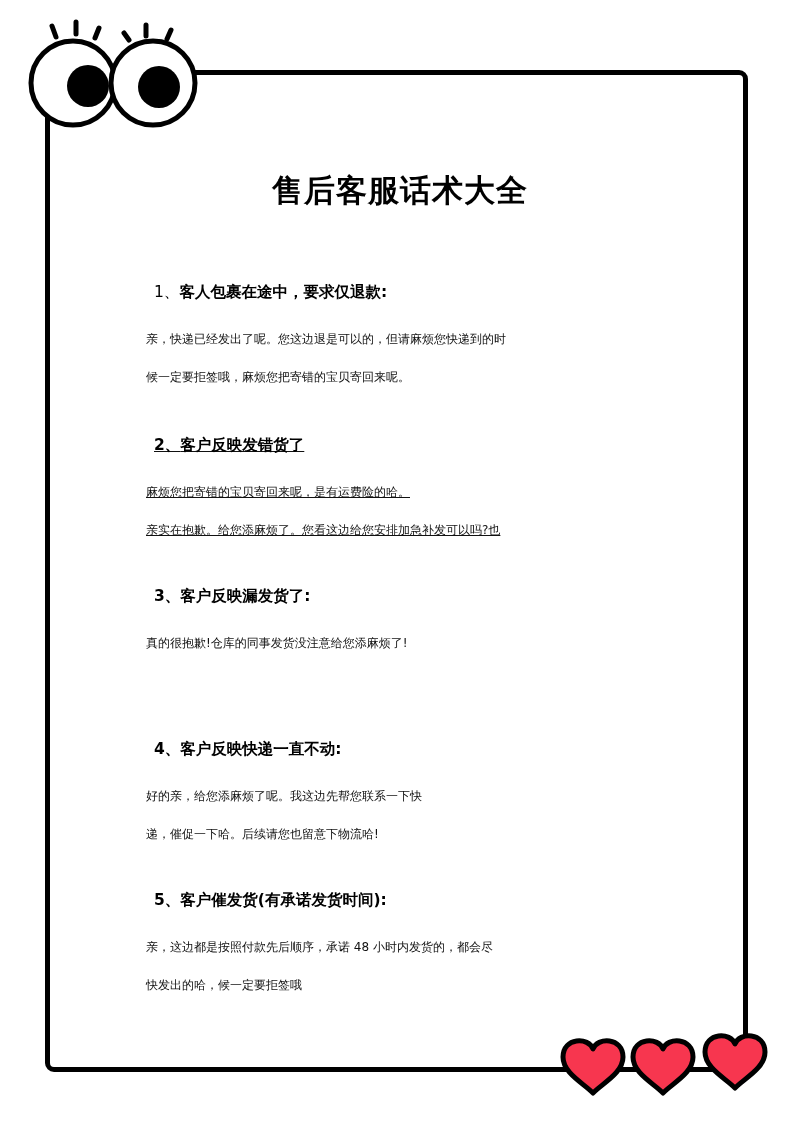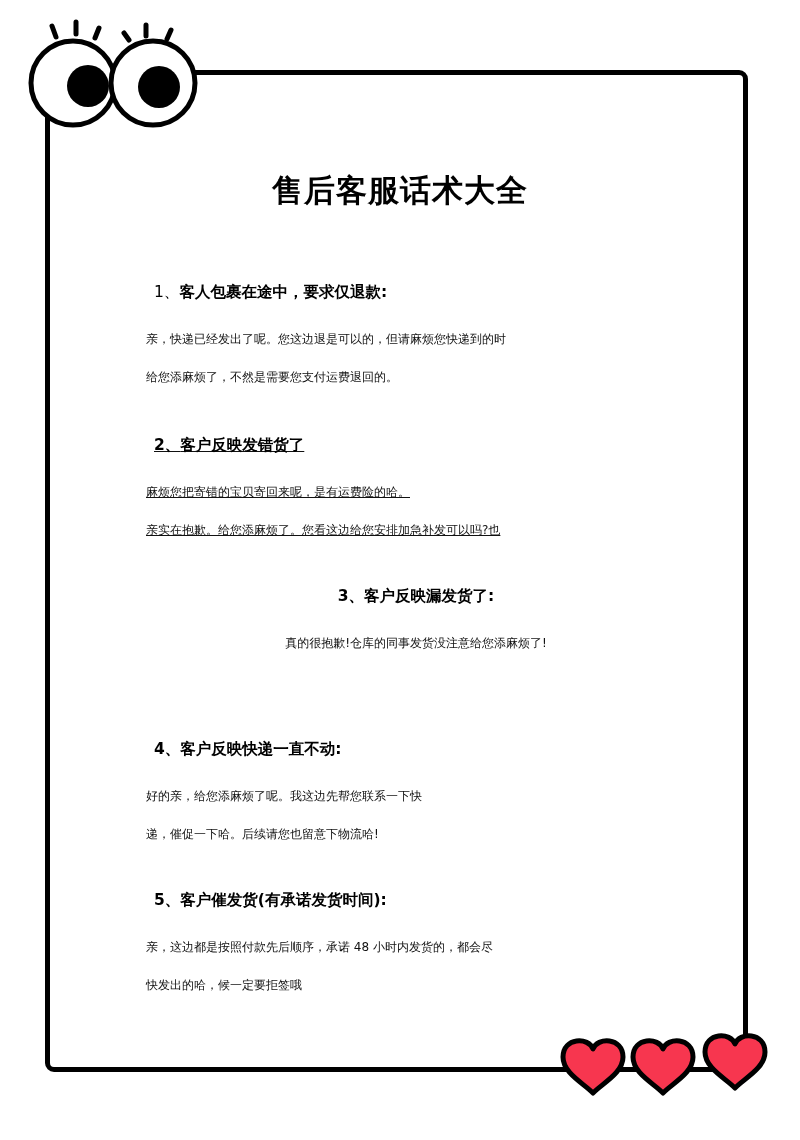--- a/index.html
+++ b/index.html
@@ -34,30 +34,30 @@
   <circle cx="153" cy="83" r="42" fill="#fff" stroke="#000" stroke-width="5"></circle>
   <ellipse cx="88" cy="86" rx="21" ry="21" fill="#000"></ellipse>
   <ellipse cx="159" cy="87" rx="21" ry="21" fill="#000"></ellipse>
 </svg>
 
 <div class="title">售后客服话术大全</div>
 
 <div class="sec" style="top:270px;">
   <h2><span class="num-plain">1、</span><span>客人包裹在途中，要求仅退款:</span></h2>
   <p>亲，快递已经发出了呢。您这边退是可以的，但请麻烦您快递到的时</p>
-  <p>给您添麻烦了，不然是需要您支付运费退回的。</p>
+  <p>候一定要拒签哦，麻烦您把寄错的宝贝寄回来呢。</p>
 </div>
 
 <div class="sec" style="top:423px;text-decoration:underline;">
   <h2><span>2、</span><span>客户反映发错货了</span></h2>
   <p>麻烦您把寄错的宝贝寄回来呢，是有运费险的哈。</p>
   <p>亲实在抱歉。给您添麻烦了。您看这边给您安排加急补发可以吗?也</p>
 </div>
 
-<div class="sec" style="top:574px;text-align:center;">
+<div class="sec" style="top:574px;">
   <h2><span>3、</span><span>客户反映漏发货了:</span></h2>
   <p>真的很抱歉!仓库的同事发货没注意给您添麻烦了!</p>
 </div>
 
 <div class="sec" style="top:727px;">
   <h2><span>4、</span><span>客户反映快递一直不动:</span></h2>
   <p>好的亲，给您添麻烦了呢。我这边先帮您联系一下快</p>
   <p>递，催促一下哈。后续请您也留意下物流哈!</p>
 </div>
 

